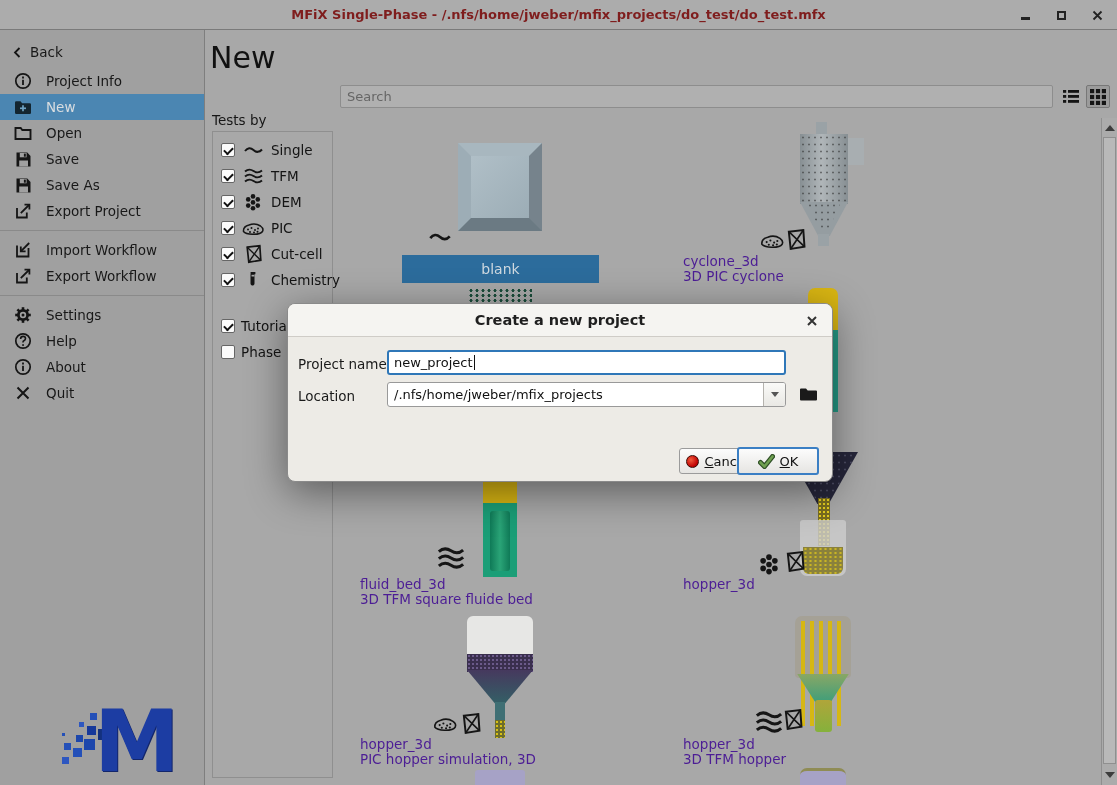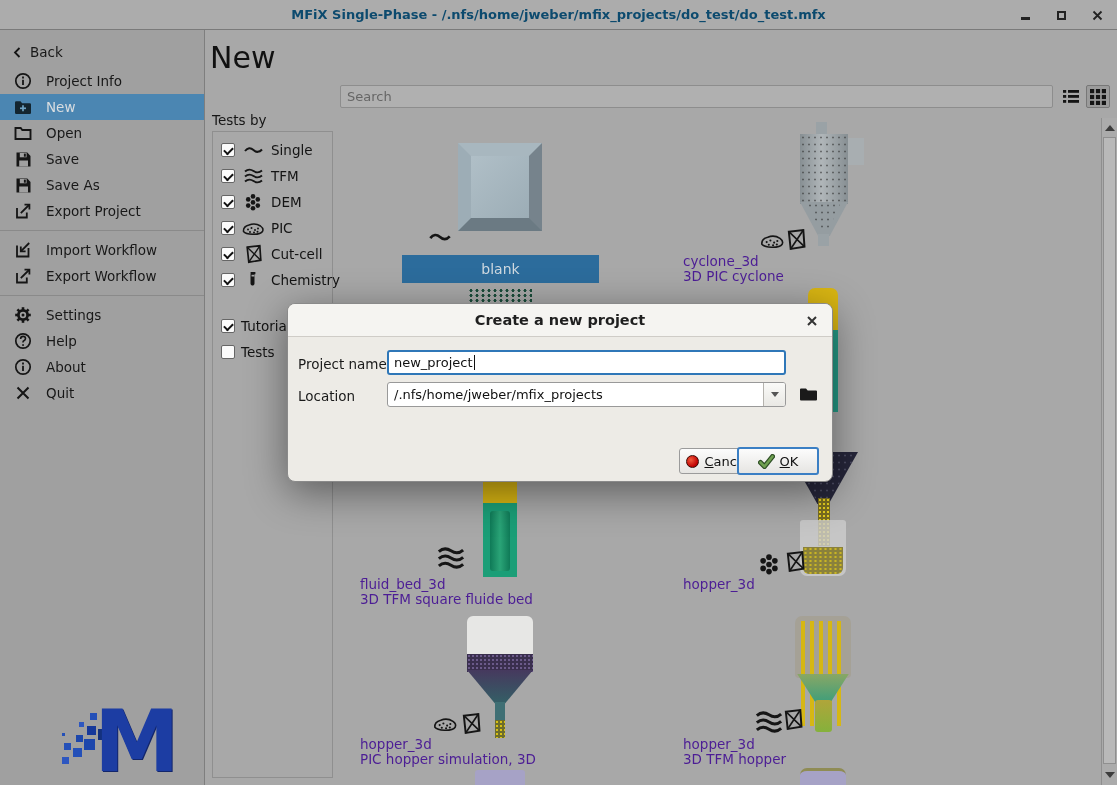--- a/index.html
+++ b/index.html
@@ -2,21 +2,21 @@
 <html><head>
 <meta charset="utf-8">
 <style>
   html,body{margin:0;padding:0;background:#888;}
   *{box-sizing:border-box;font-family:"DejaVu Sans","Liberation Sans",sans-serif;}
   #app{position:relative;width:1117px;height:785px;background:#a8a8a8;overflow:hidden;}
 
   
   .titlebar{position:absolute;left:0;top:0;width:1117px;height:30px;background:#acacac;
     border-bottom:1px solid #7a7a7a;display:flex;align-items:center;justify-content:center;}
-  .titlebar .wtitle{font-size:13px;font-weight:600;color:#0c4a6e;}
+  .titlebar .wtitle{font-size:13px;font-weight:600;color:#7f1d1d;}
   .wcontrols{position:absolute;right:10px;top:0;height:30px;display:flex;align-items:center;gap:22px;}
   .wbtn{width:16px;height:16px;display:flex;align-items:flex-end;justify-content:center;cursor:default;}
   .glyph-min{width:9px;height:3px;background:#222;margin-bottom:3px;}
   .glyph-max{width:9px;height:9px;border:2px solid #222;margin-bottom:3px;}
 
   
   .sb{position:absolute;left:0;top:30px;bottom:0;width:205px;background:#a0a0a0;border-right:1px solid #7e7e7e;}
   .srow{display:flex;align-items:center;height:26px;padding-left:13px;gap:13px;font-size:13.5px;color:#181818;}
   .srow .ic{width:20px;height:18px;display:flex;align-items:center;justify-content:center;flex:0 0 20px;}
   .srow.sel{background:#4b86b2;color:#d9dde0;}
@@ -423,21 +423,21 @@
         </span>
       <span>Chemistry</span>
     </div>
     <div class="fgap"></div>
     <div class="frow">
       <span class="cb checked"></span>
       <span>Tutorials</span>
     </div>
     <div class="frow">
       <span class="cb"></span>
-      <span>Tests</span>
+      <span>Phase</span>
     </div>
   </div>
 
   <div class="thumb t-blank"></div>
   <div class="badge" style="left:428px;top:231px;">
     <svg width="24" height="12" viewBox="0 0 21 10">
         <path d="M2 6 Q6 1 10.5 5 Q15 9 19 4.5" fill="none" stroke="#151515" stroke-width="2.3"></path>
       </svg>
   </div>
   <div class="bar-blank selected">

